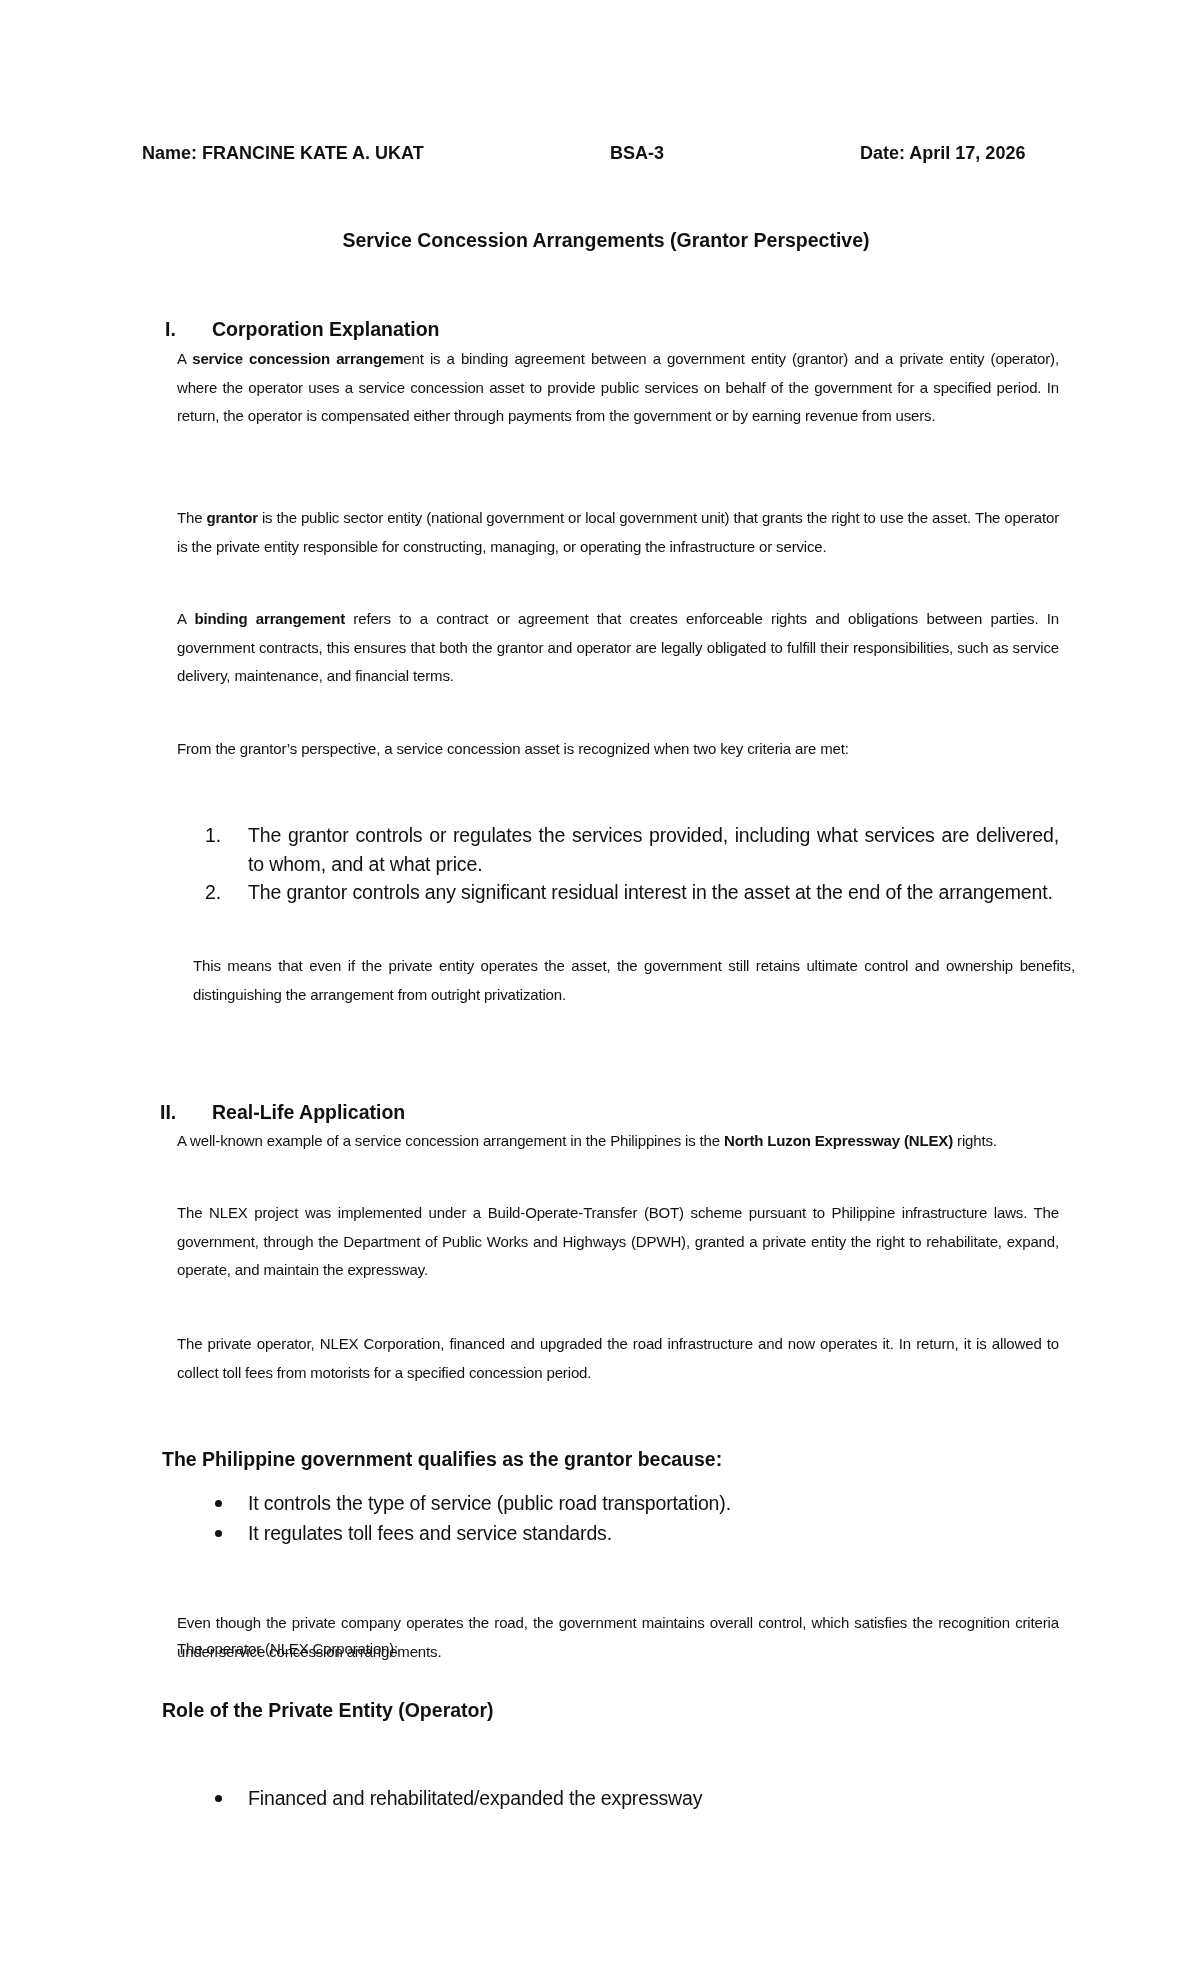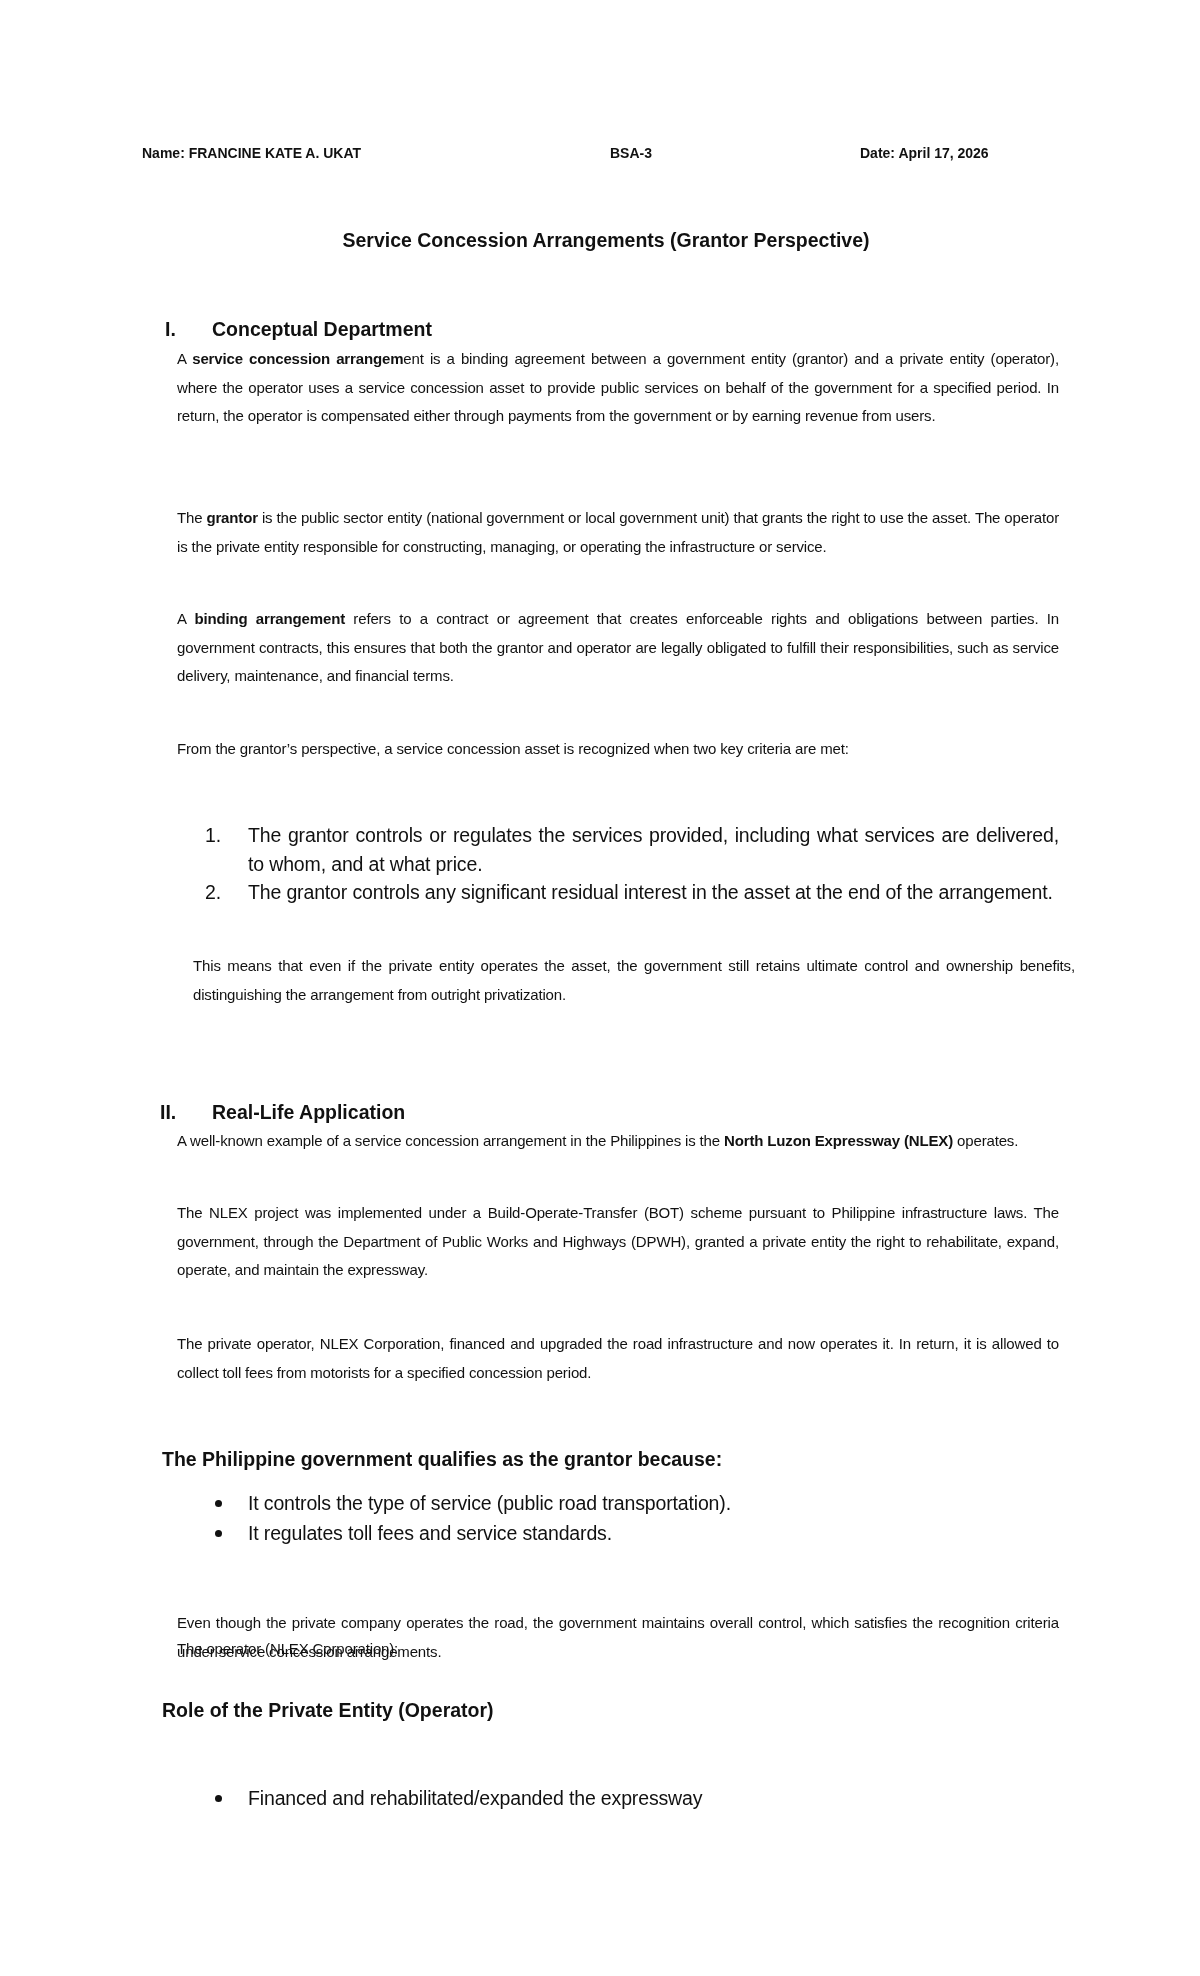--- a/index.html
+++ b/index.html
@@ -18,21 +18,21 @@
     .page {
       position: absolute;
       left: 0; top: 0;
       width: 1200px;
       height: 1976px;
       background: #ffffff;
     }
     .hdr {
       position: absolute;
       top: 141px;
-      font-size: 14px;
+      font-size: 18px;
       font-weight: bold;
       line-height: 24px;
     }
     .title {
       position: absolute;
       top: 228px;
       left: 0;
       width: 1212px;
       text-align: center;
       font-size: 19.5px;
@@ -104,21 +104,21 @@
 
 <div class="page">
 
   <div class="hdr" style="left:142px;">Name: FRANCINE KATE A. UKAT</div>
   <div class="hdr" style="left:610px;">BSA-3</div>
   <div class="hdr" style="left:860px;">Date: April 17, 2026</div>
 
   <div class="title">Service Concession Arrangements (Grantor Perspective)</div>
 
   <div class="sec-num" style="left:165px; top:317px;">I.</div>
-  <div class="sec-title" style="top:317px;">Conceptual Department</div>
+  <div class="sec-title" style="top:317px;">Corporation Explanation</div>
 
   <p class="para" style="top:345px; margin:0;"><span>A </span><b>service concession arrangem</b><span>ent is a binding agreement between a government entity (grantor) and a private entity (operator), where the operator uses a service concession asset to provide public services on behalf of the government for a specified period. In return, the operator is compensated either through payments from the government or by earning revenue from users.</span></p>
 
   <p class="para" style="top:504px; margin:0;"><span>The </span><b>grantor</b><span> is the public sector entity (national government or local government unit) that grants the right to use the asset. The operator is the private entity responsible for constructing, managing, or operating the infrastructure or service.</span></p>
 
   <p class="para" style="top:605px; margin:0;"><span>A </span><b>binding arrangement</b><span> refers to a contract or agreement that creates enforceable rights and obligations between parties. In government contracts, this ensures that both the grantor and operator are legally obligated to fulfill their responsibilities, such as service delivery, maintenance, and financial terms.</span></p>
 
   <p class="para" style="top:735px; margin:0;">From the grantor’s perspective, a service concession asset is recognized when two key criteria are met:</p>
 
   <div class="li" style="top:821px;">
@@ -128,21 +128,21 @@
   <div class="li" style="top:878px;">
     <span class="marker">2.</span>
     <span class="text">The grantor controls any significant residual interest in the asset at the end of the arrangement.</span>
   </div>
 
   <p class="para" style="top:936px; margin:16px;">This means that even if the private entity operates the asset, the government still retains ultimate control and ownership benefits, distinguishing the arrangement from outright privatization.</p>
 
   <div class="sec-num" style="left:160px; top:1100px;">II.</div>
   <div class="sec-title" style="top:1100px;">Real-Life Application</div>
 
-  <p class="para" style="top:1127px; margin:0;"><span>A well-known example of a service concession arrangement in the Philippines is the </span><b>North Luzon Expressway (NLEX)</b><span> operates.</span></p>
+  <p class="para" style="top:1127px; margin:0;"><span>A well-known example of a service concession arrangement in the Philippines is the </span><b>North Luzon Expressway (NLEX)</b><span> rights.</span></p>
 
   <p class="para" style="top:1330px; margin:0;">The private operator, NLEX Corporation, financed and upgraded the road infrastructure and now operates it. In return, it is allowed to collect toll fees from motorists for a specified concession period.</p>
 
   <p class="para" style="top:1199px; margin:0;">The NLEX project was implemented under a Build-Operate-Transfer (BOT) scheme pursuant to Philippine infrastructure laws. The government, through the Department of Public Works and Highways (DPWH), granted a private entity the right to rehabilitate, expand, operate, and maintain the expressway.</p>
 
   <div class="subhead" style="top:1447px;">The Philippine government qualifies as the grantor because:</div>
 
   <div class="li" style="top:1519px;">
     <span class="bullet-dot"></span>
     <span class="text">It regulates toll fees and service standards.</span>

